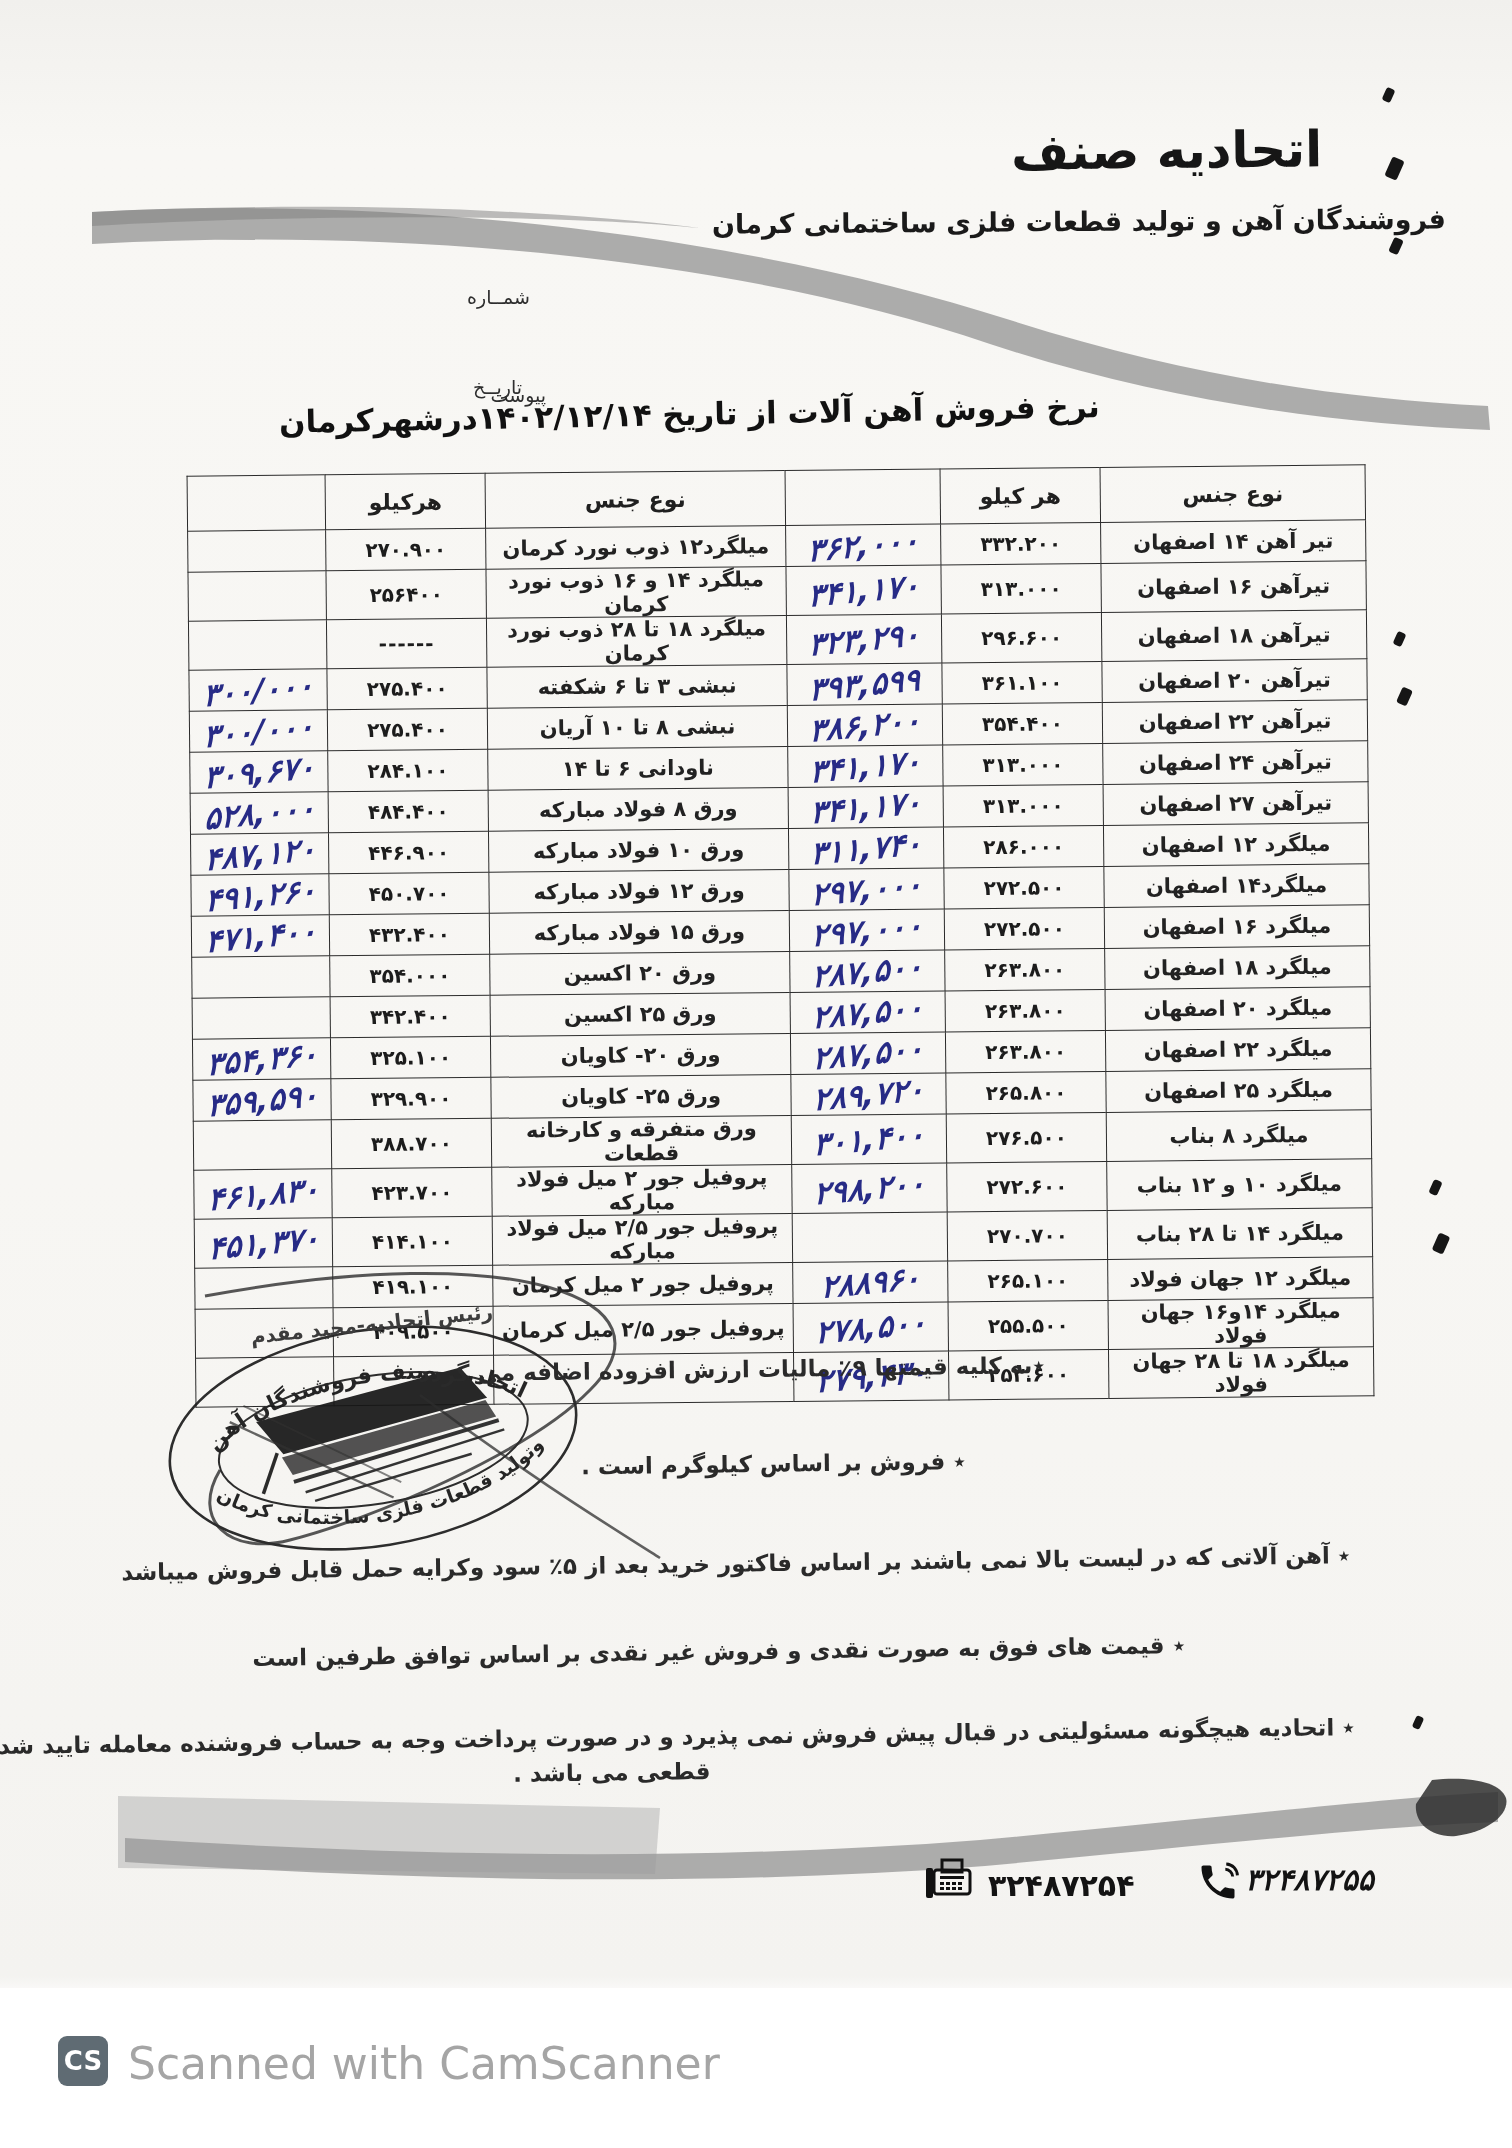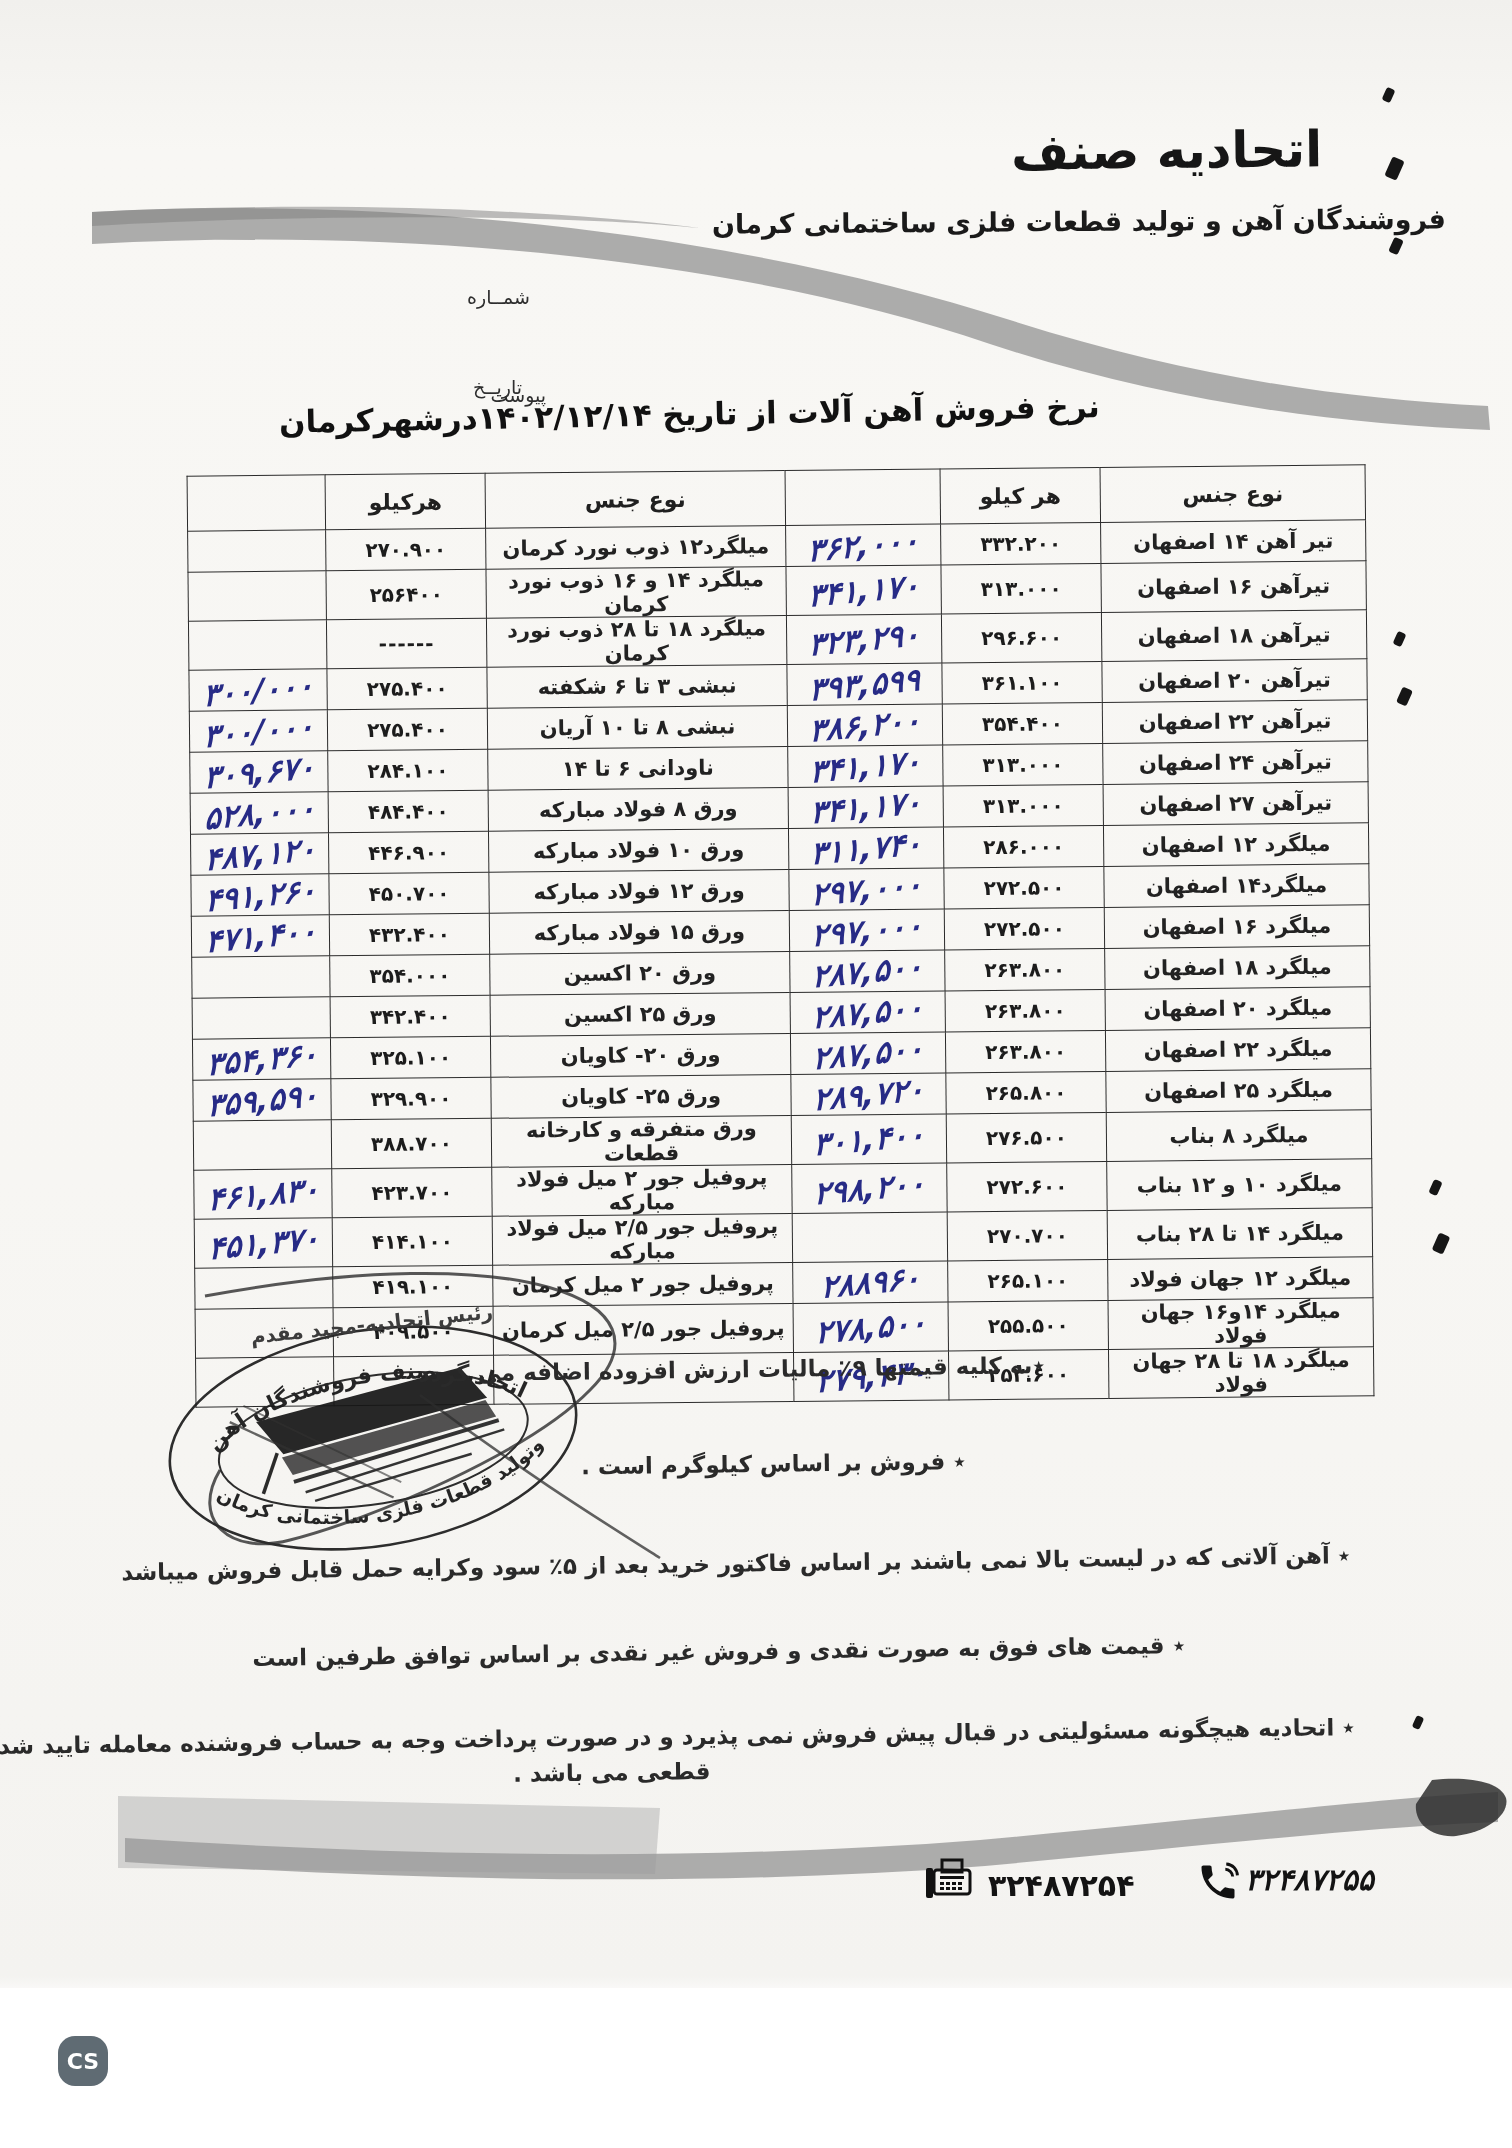--- a/index.html
+++ b/index.html
@@ -39,22 +39,22 @@
   
   .stamp-svg{left:138px;top:1288px;transform:rotate(-9deg);opacity:.92;}
   .stamp-note{left:250px;top:1312px;font-size:20px;font-weight:bold;color:#3c3c3c;transform:rotate(-6deg);direction:rtl;white-space:nowrap;}
   
   .fax-num{left:988px;top:1868px;font-size:30px;font-weight:bold;letter-spacing:4px;color:#131313;direction:ltr;}
   .phone-num{left:1245px;top:1862px;font-size:30px;font-weight:bold;letter-spacing:4px;color:#131313;direction:ltr;font-style:italic;}
   .fax-ic{left:922px;top:1856px;}
   .phone-ic{left:1196px;top:1860px;}
   
   .scanbar{left:0;top:1988px;width:1512px;height:160px;background:#ffffff;}
-  .cs-logo{left:58px;top:2036px;width:50px;height:50px;border-radius:17px;background:#5f6b73;
-           color:#fff;font-size:22px;font-weight:bold;display:flex;align-items:center;justify-content:center;
+  .cs-logo{left:58px;top:2036px;width:50px;height:50px;border-radius:9px;background:#5f6b73;
+           color:#fff;font-size:26px;font-weight:bold;display:flex;align-items:center;justify-content:center;
            font-family:"DejaVu Sans",sans-serif;direction:ltr;}
   .cs-text{left:128px;top:2038px;font-size:44px;color:#a5a5a5;direction:ltr;font-family:"DejaVu Sans",sans-serif;}
   
   .speck{background:#161616;border-radius:3px;transform:rotate(24deg);}
   svg{display:block;}
 </style>
 </head>
 <body>
 
 <div id="sheet">
@@ -328,14 +328,15 @@
   <div class="abs speck" style="left:1388px;top:158px;width:13px;height:21px;"></div>
   <div class="abs speck" style="left:1391px;top:238px;width:10px;height:16px;"></div>
   <div class="abs speck" style="left:1395px;top:632px;width:9px;height:14px;"></div>
   <div class="abs speck" style="left:1399px;top:688px;width:11px;height:17px;"></div>
   <div class="abs speck" style="left:1431px;top:1180px;width:9px;height:15px;"></div>
   <div class="abs speck" style="left:1435px;top:1234px;width:12px;height:19px;"></div>
   <div class="abs speck" style="left:1414px;top:1716px;width:8px;height:13px;"></div>
 
   <div class="abs scanbar"></div>
   <div class="abs cs-logo">CS</div>
+  <div class="abs cs-text">Scanned with CamScanner</div>
 
 </div>
 
 </body></html>

